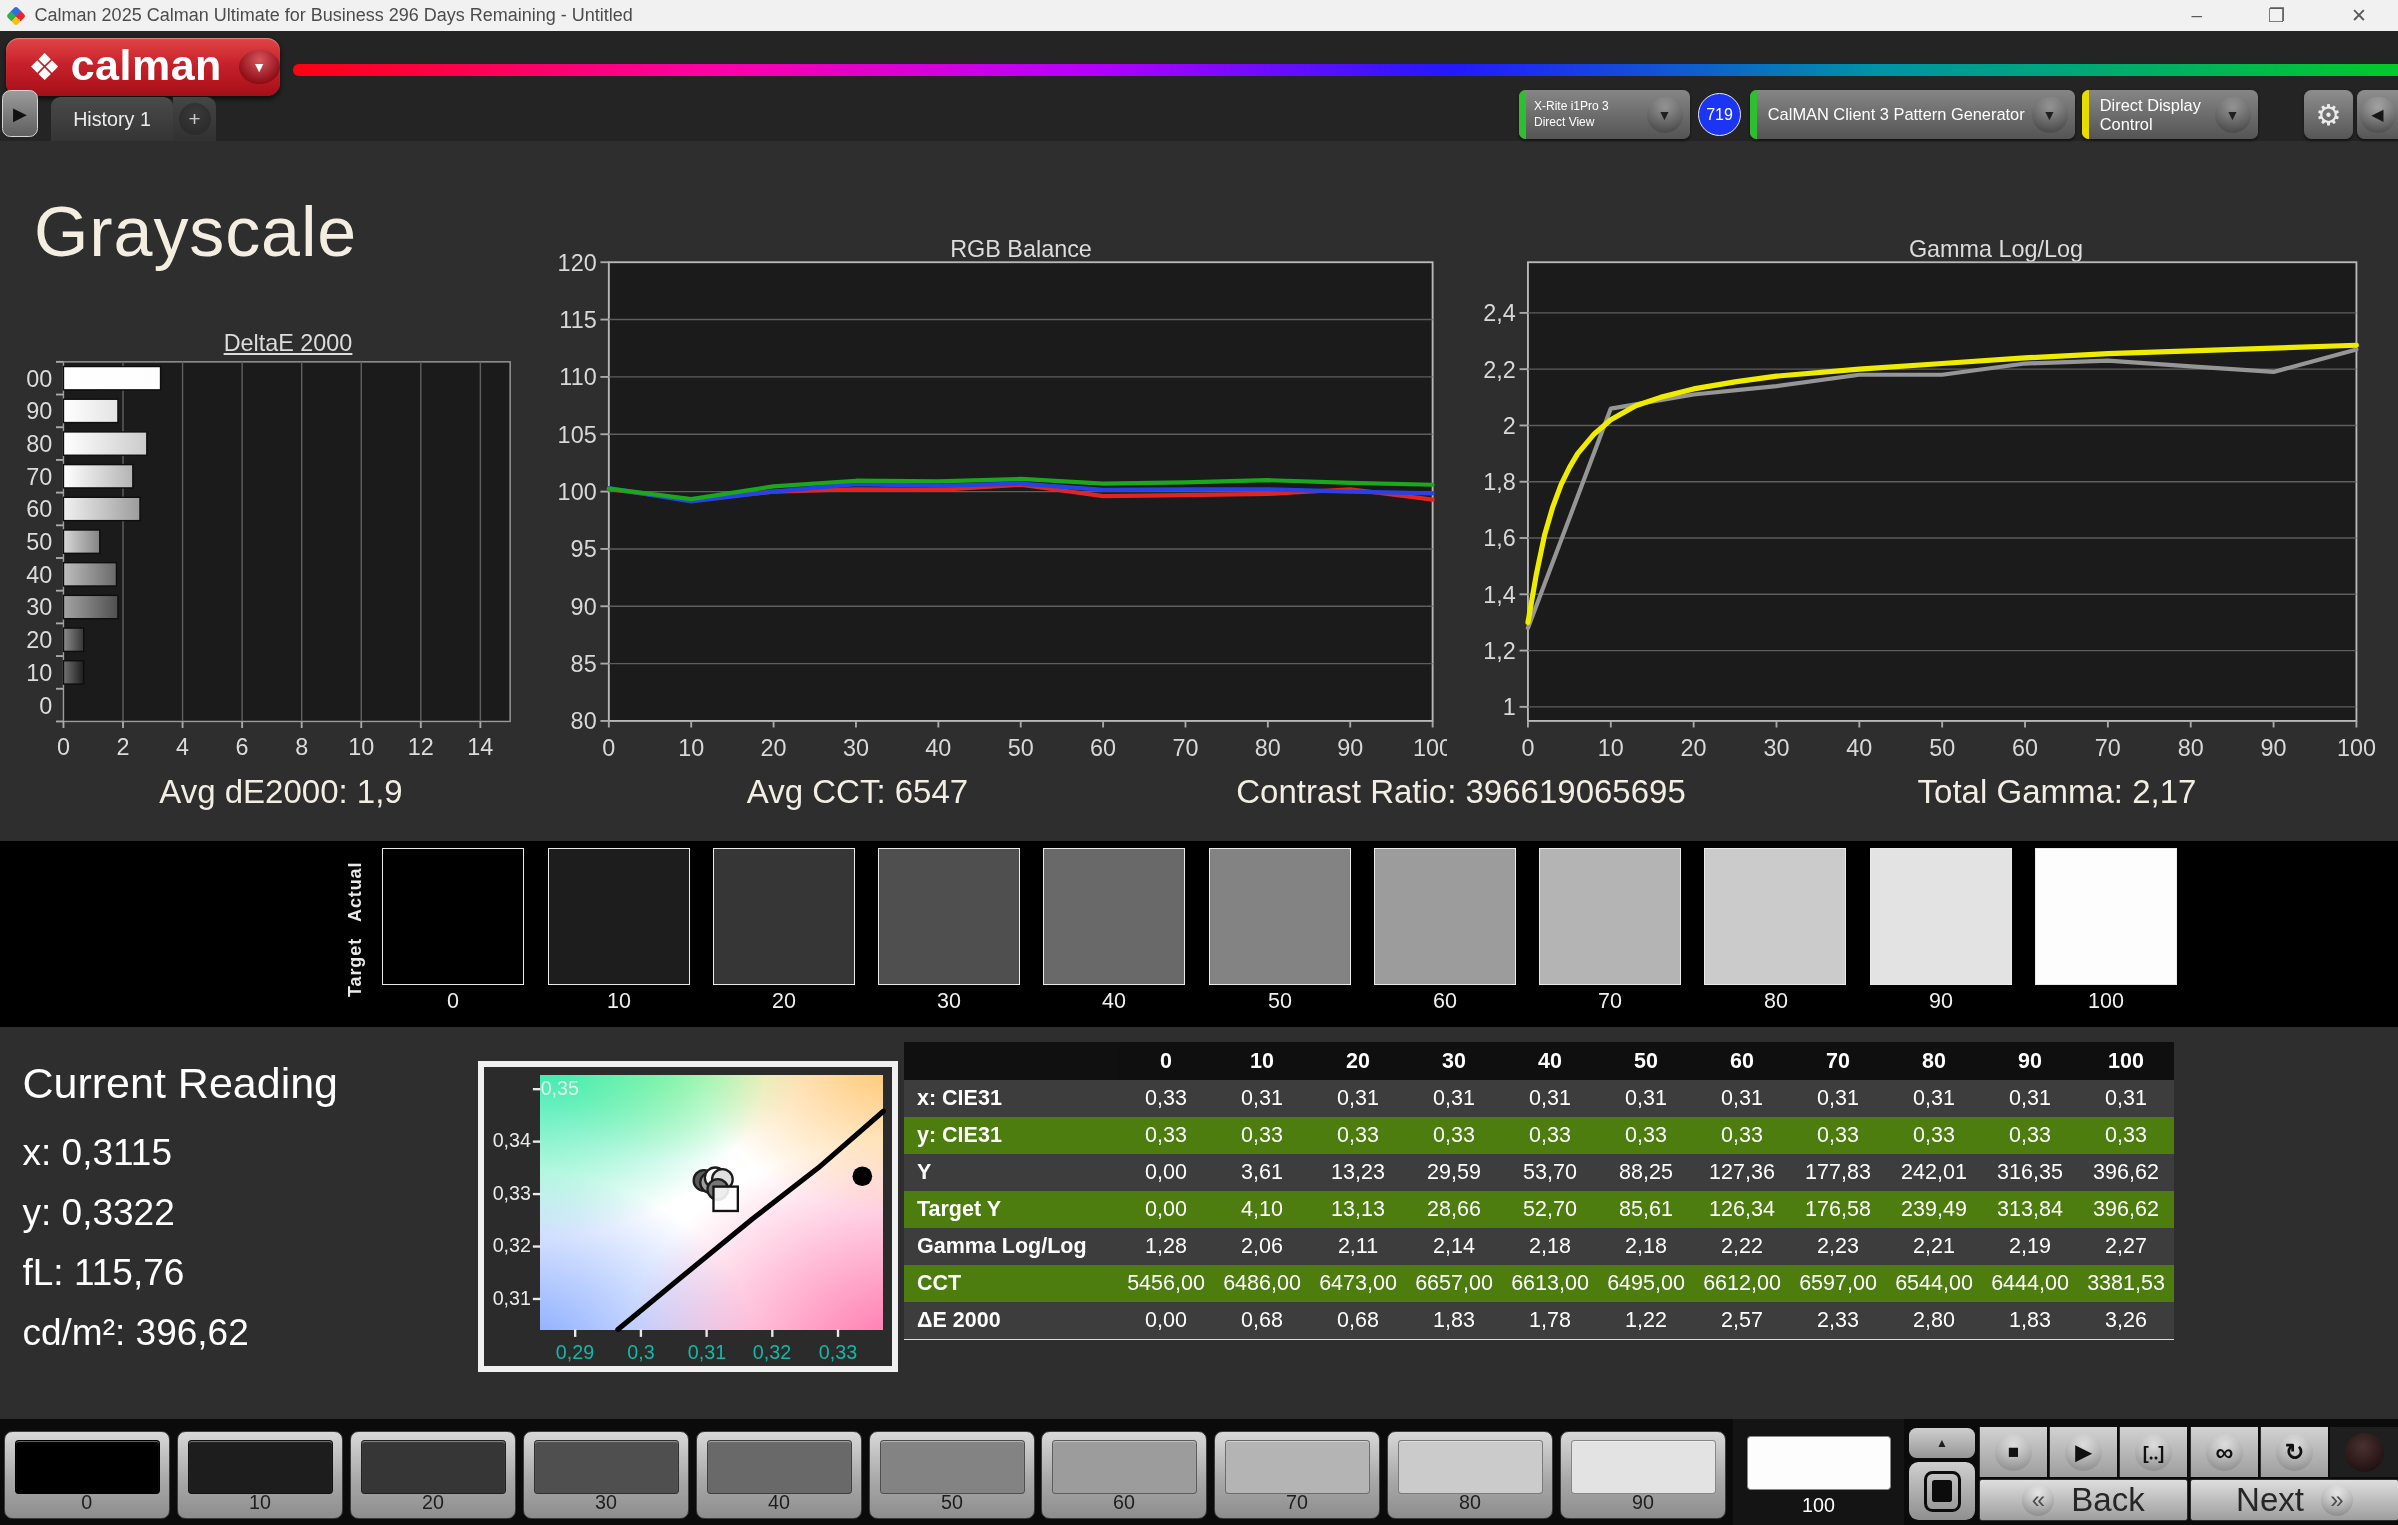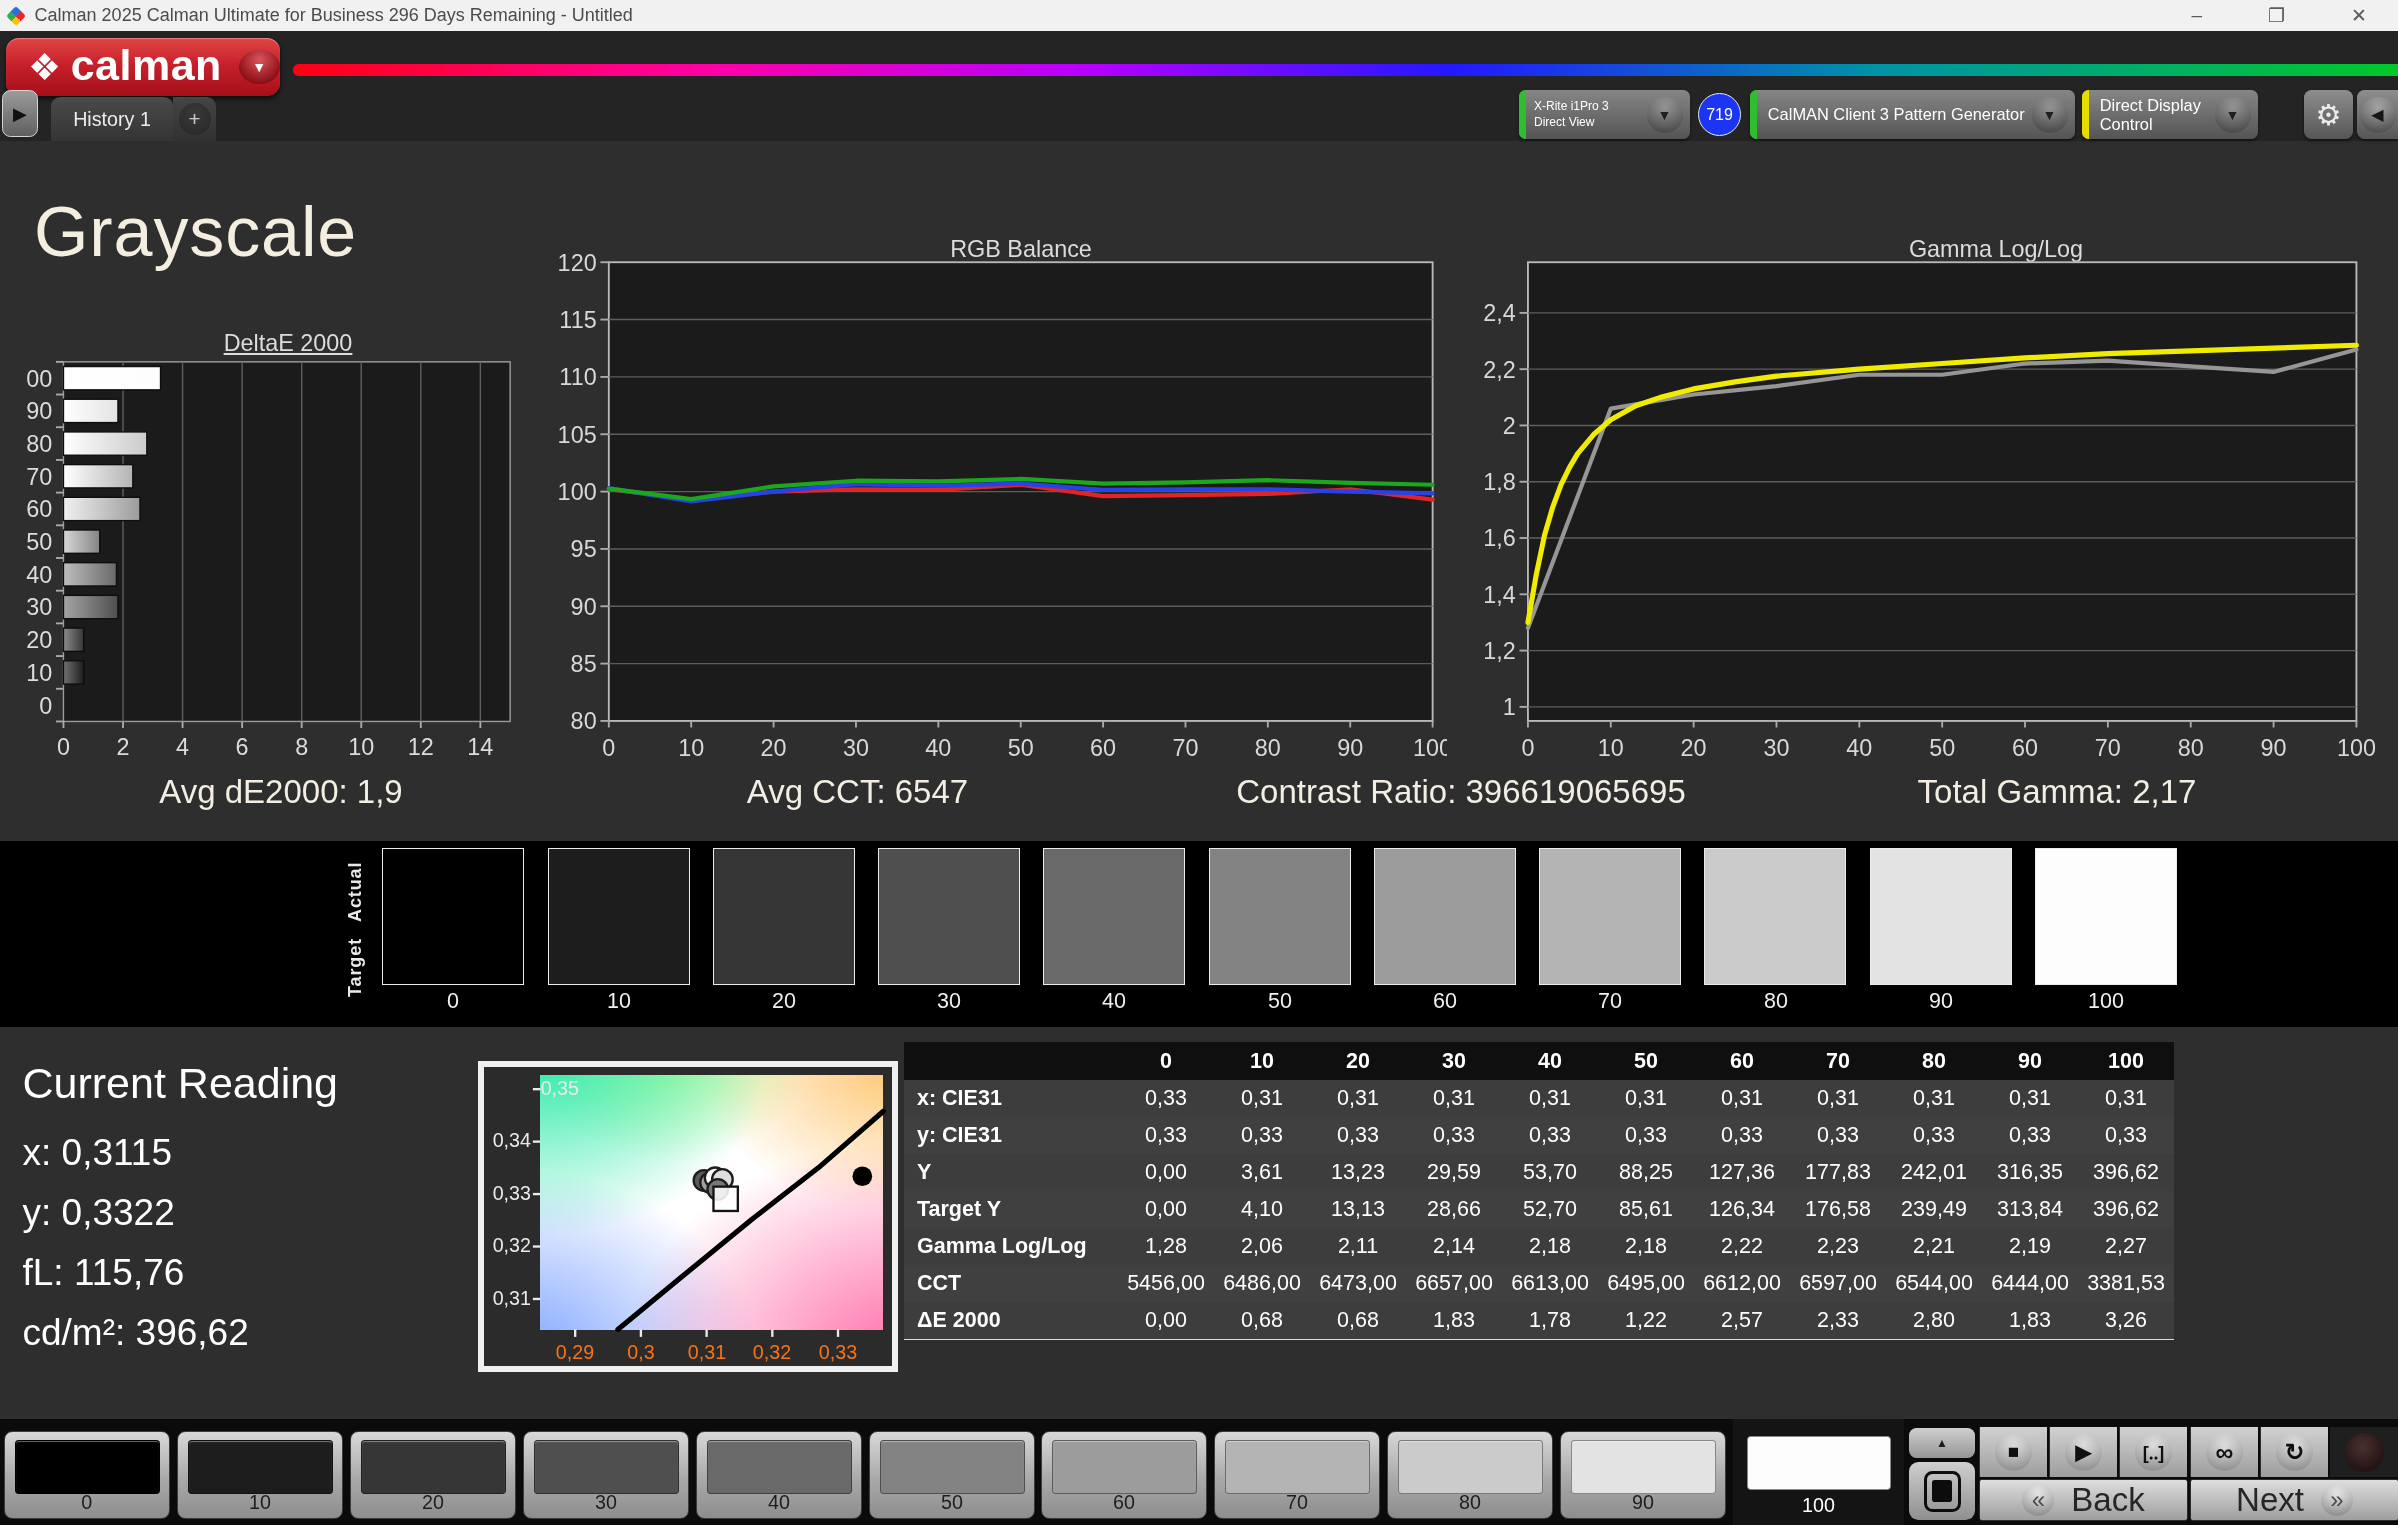--- a/index.html
+++ b/index.html
@@ -85,31 +85,31 @@
     background-color:#fff;
     background-image:
       radial-gradient(120% 125% at 0% -5%, rgba(0,230,150,.80) 0%, rgba(0,230,150,0) 55%),
       radial-gradient(100% 110% at 38% -12%, rgba(150,245,110,.70) 0%, rgba(150,245,110,0) 42%),
       radial-gradient(120% 130% at 103% -8%, rgba(255,185,80,.85) 0%, rgba(255,185,80,0) 48%),
       radial-gradient(135% 140% at 108% 112%, rgba(255,80,150,.85) 0%, rgba(255,80,150,0) 62%),
       radial-gradient(125% 130% at -8% 112%, rgba(100,145,255,.85) 0%, rgba(100,145,255,0) 58%);
   }
   .cie-svg{position:absolute;left:0;top:0;z-index:3;}
   .cie-ylab{position:absolute;width:47px;text-align:right;color:#eaeaea;font-size:19.7px;z-index:2;}
-  .cie-xlab{position:absolute;width:66px;text-align:center;color:#f97316;font-size:19.7px;z-index:2;}
+  .cie-xlab{position:absolute;width:66px;text-align:center;color:#14b8a6;font-size:19.7px;z-index:2;}
   
   .gtable{position:absolute;left:904px;top:1042px;z-index:2;border-collapse:collapse;table-layout:fixed;
     border-bottom:1.9px solid #dcdcdc;}
   .gtable th,.gtable td{padding:0;height:37px;font-size:21.5px;overflow:hidden;white-space:nowrap;}
   .gtable thead th{background:#0f0f0f;color:#fff;font-weight:bold;text-align:center;height:38px;}
   .gtable thead th.lblcol{background:#101010;}
   .gtable td.lbl{font-weight:bold;text-align:left;padding-left:13px;}
   .gtable td{text-align:center;color:#fff;}
   .row-dark td{background:#3d3d3d;}
-  .row-light td{background:#404040;}
+  .row-light td{background:#4d7c0f;}
   
   .bottombar{position:absolute;left:0;top:1419px;width:2399px;height:106px;background:#0b0b0b;z-index:3;}
   .lvl-btn{position:absolute;top:1431px;width:166px;height:88px;border-radius:8.4px;z-index:4;box-sizing:border-box;
     background:linear-gradient(180deg,#d8d8d8 0%,#a9a9a9 55%,#8d8d8d 100%);border:0.9px solid #3c3c3c;}
   .lvl-btn .patch{position:absolute;left:10.3px;top:8.4px;width:143px;height:52px;border-radius:3.7px;
     border:0.9px solid rgba(0,0,0,.4);box-shadow:inset 0 0.9px 0.9px rgba(255,255,255,.4);}
   .lvl-btn .lvl-num{position:absolute;left:0;bottom:3.7px;width:100%;text-align:center;font-size:19.7px;color:#1e1e1e;}
   .lvl-btn.selected{top:1419px;height:106px;width:171px;border:none;border-radius:0;background:#141414;}
   .lvl-btn.selected .patch{left:14px;top:17px;width:142px;height:52px;border:0.9px solid #888;}
   .lvl-btn.selected .lvl-num{color:#fff;bottom:8.4px;}

